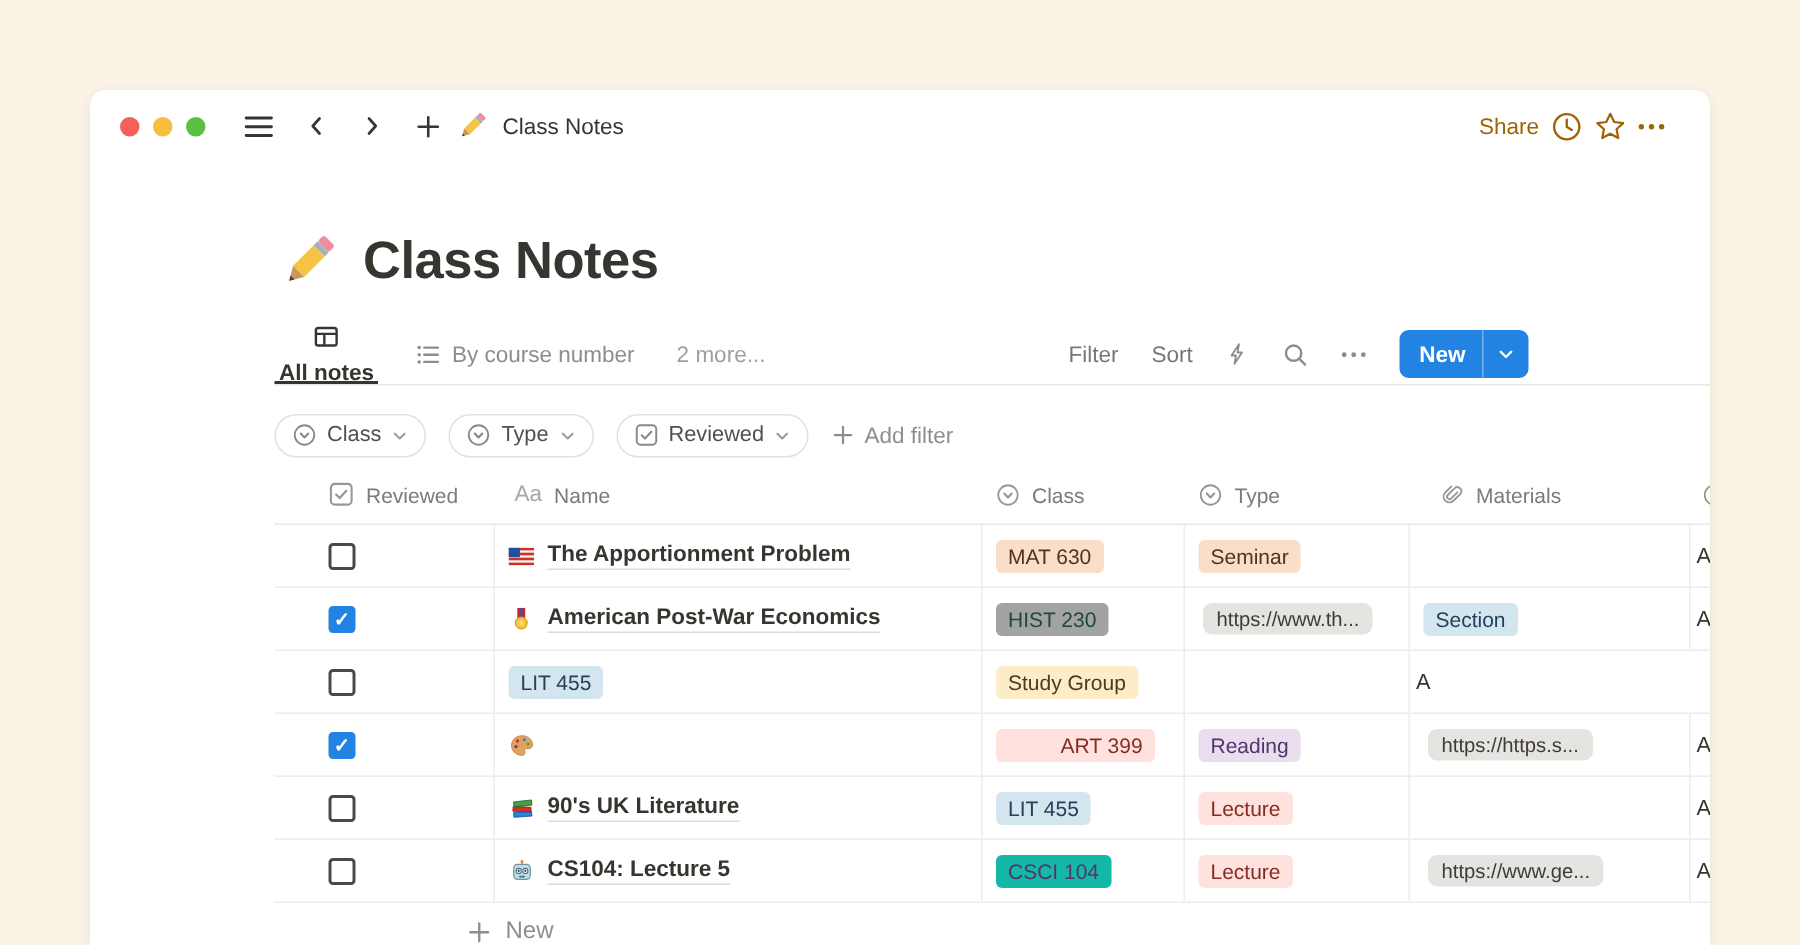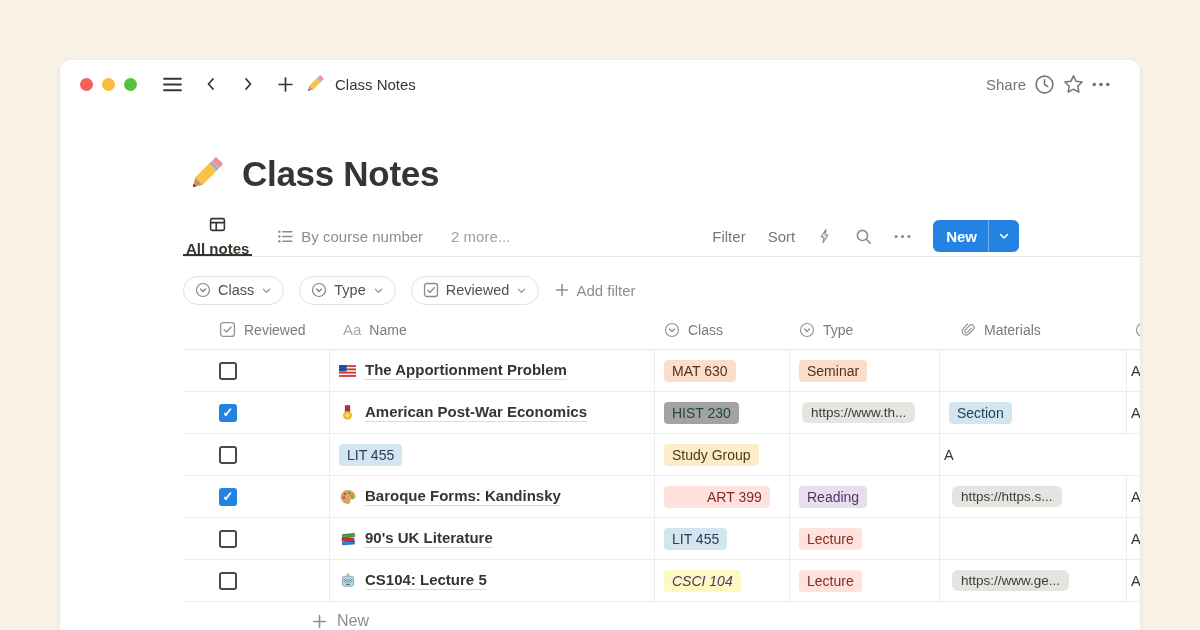--- a/index.html
+++ b/index.html
@@ -16,21 +16,21 @@
     box-shadow:0 2px 10px rgba(0,0,0,0.06), 0 0 1px rgba(0,0,0,0.08);
   }
   
   .titlebar { height:48px; display:flex; align-items:center; padding:0 30px 0 20px; }
   .lights { display:flex; gap:9px; }
   .light { width:13px; height:13px; border-radius:50%; }
   .light-red { background:#F4605A; } .light-yellow { background:#F7BD3C; } .light-green { background:#58C13F; }
   .tb-nav { display:flex; align-items:center; gap:21px; margin-left:26px; color:#37352F; }
   .tb-btn { display:flex; align-items:center; justify-content:center; cursor:default; }
   .doc-title { display:flex; align-items:center; gap:9px; margin-left:10px; font-size:15px; font-weight:500; }
-  .tb-right { margin-left:auto; display:flex; align-items:center; gap:8px; color:#737373; }
+  .tb-right { margin-left:auto; display:flex; align-items:center; gap:8px; color:#a16207; }
   .share { font-size:15px; }
   
   .page-title { display:flex; align-items:center; gap:15px; margin:42px 0 0 125px; height:48px; }
   .page-title .title-text { font-size:35px; font-weight:700; letter-spacing:-0.3px; }
   
   .views-row { margin:18px 0 0 123px; height:41px; display:flex; align-items:center;
                border-bottom:1px solid #E9E8E5; padding-right:121px; }
   .tab { display:flex; align-items:center; gap:7px; height:100%; padding:0 3px; margin-right:22px; font-size:15px; }
   .tab.active { font-weight:700; color:#37352F; border-bottom:2px solid #37352F;flex-direction:column; }
   .tab.inactive { color:#8E8D89; }
@@ -432,21 +432,20 @@
       <div class="cell c-name">
           <span class="row-icon">
             <svg viewBox="0 0 16 16" width="16" height="16">
               <path d="M8 1.5C4 1.5 1 4.4 1 8s3 6.5 7 6.5c1.2 0 2-.8 2-1.8 0-.6-.3-1-.3-1.5 0-.8.6-1.2 1.5-1.2h1.6c1.3 0 2.2-1 2.2-2.5C15 4 11.9 1.5 8 1.5z" fill="#E0A35C" stroke="#B9813E" stroke-width="0.6"></path>
               <circle cx="5" cy="5" r="1.1" fill="#D22F27"></circle>
               <circle cx="9.5" cy="4.2" r="1.1" fill="#1E88E5"></circle>
               <circle cx="12" cy="7" r="1" fill="#43A047"></circle>
               <circle cx="4" cy="8.7" r="1.1" fill="#8E24AA"></circle>
             </svg>
           </span>
-          <span class="page-name">Baroque Forms: Kandinsky</span>
         </div>
       <div class="cell c-tag">
           <span class="tag" style="background: rgb(255, 226, 221); color: rgb(132, 44, 36); padding-left: 43px;">ART 399</span>
         </div>
       <div class="cell c-tag">
           <span class="tag" style="background: rgb(232, 222, 238); color: rgb(83, 53, 107);">Reading</span>
         </div>
       <div class="cell c-mat">
           <span class="url-chip">https://https.s...</span>
         </div>
@@ -494,21 +493,21 @@
               <circle cx="5.8" cy="7.6" r="1.7" fill="#fff" stroke="#546E7A" stroke-width="0.7"></circle>
               <circle cx="10.2" cy="7.6" r="1.7" fill="#fff" stroke="#546E7A" stroke-width="0.7"></circle>
               <circle cx="5.8" cy="7.6" r="0.7" fill="#37474F"></circle>
               <circle cx="10.2" cy="7.6" r="0.7" fill="#37474F"></circle>
               <rect x="6" y="10.8" width="4" height="1.2" rx="0.6" fill="#546E7A"></rect>
             </svg>
           </span>
           <span class="page-name">CS104: Lecture 5</span>
         </div>
       <div class="cell c-tag">
-          <span class="tag" style="background: #fef9c3; color: rgb(83, 53, 107); font-style: italic;">CSCI 104</span>
+          <span class="tag" style="background: #14b8a6; color: rgb(83, 53, 107);">CSCI 104</span>
         </div>
       <div class="cell c-tag">
           <span class="tag" style="background: rgb(255, 226, 221); color: rgb(132, 44, 36);">Lecture</span>
         </div>
       <div class="cell c-mat">
           <span class="url-chip">https://www.ge...</span>
         </div>
       <div class="cell c-extra">
           <span>A</span>
         </div>

